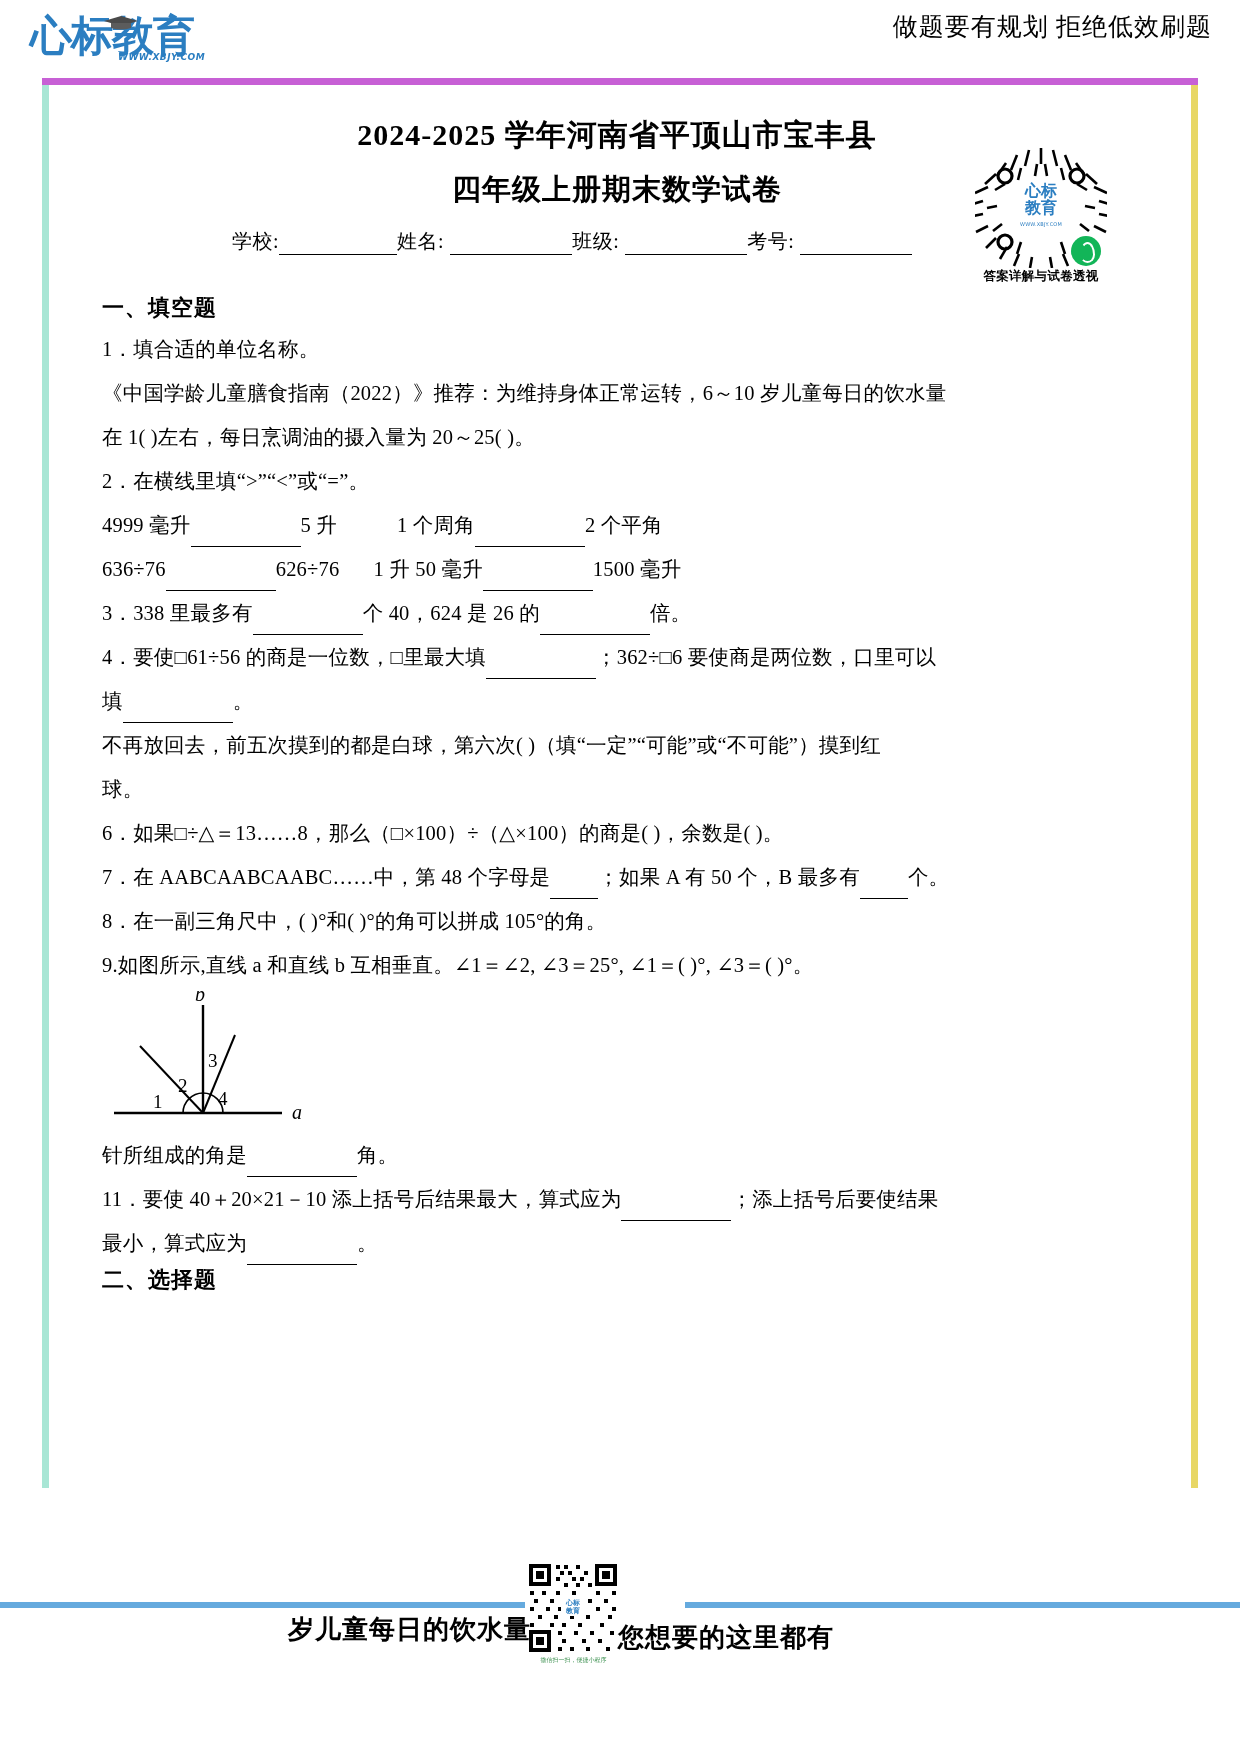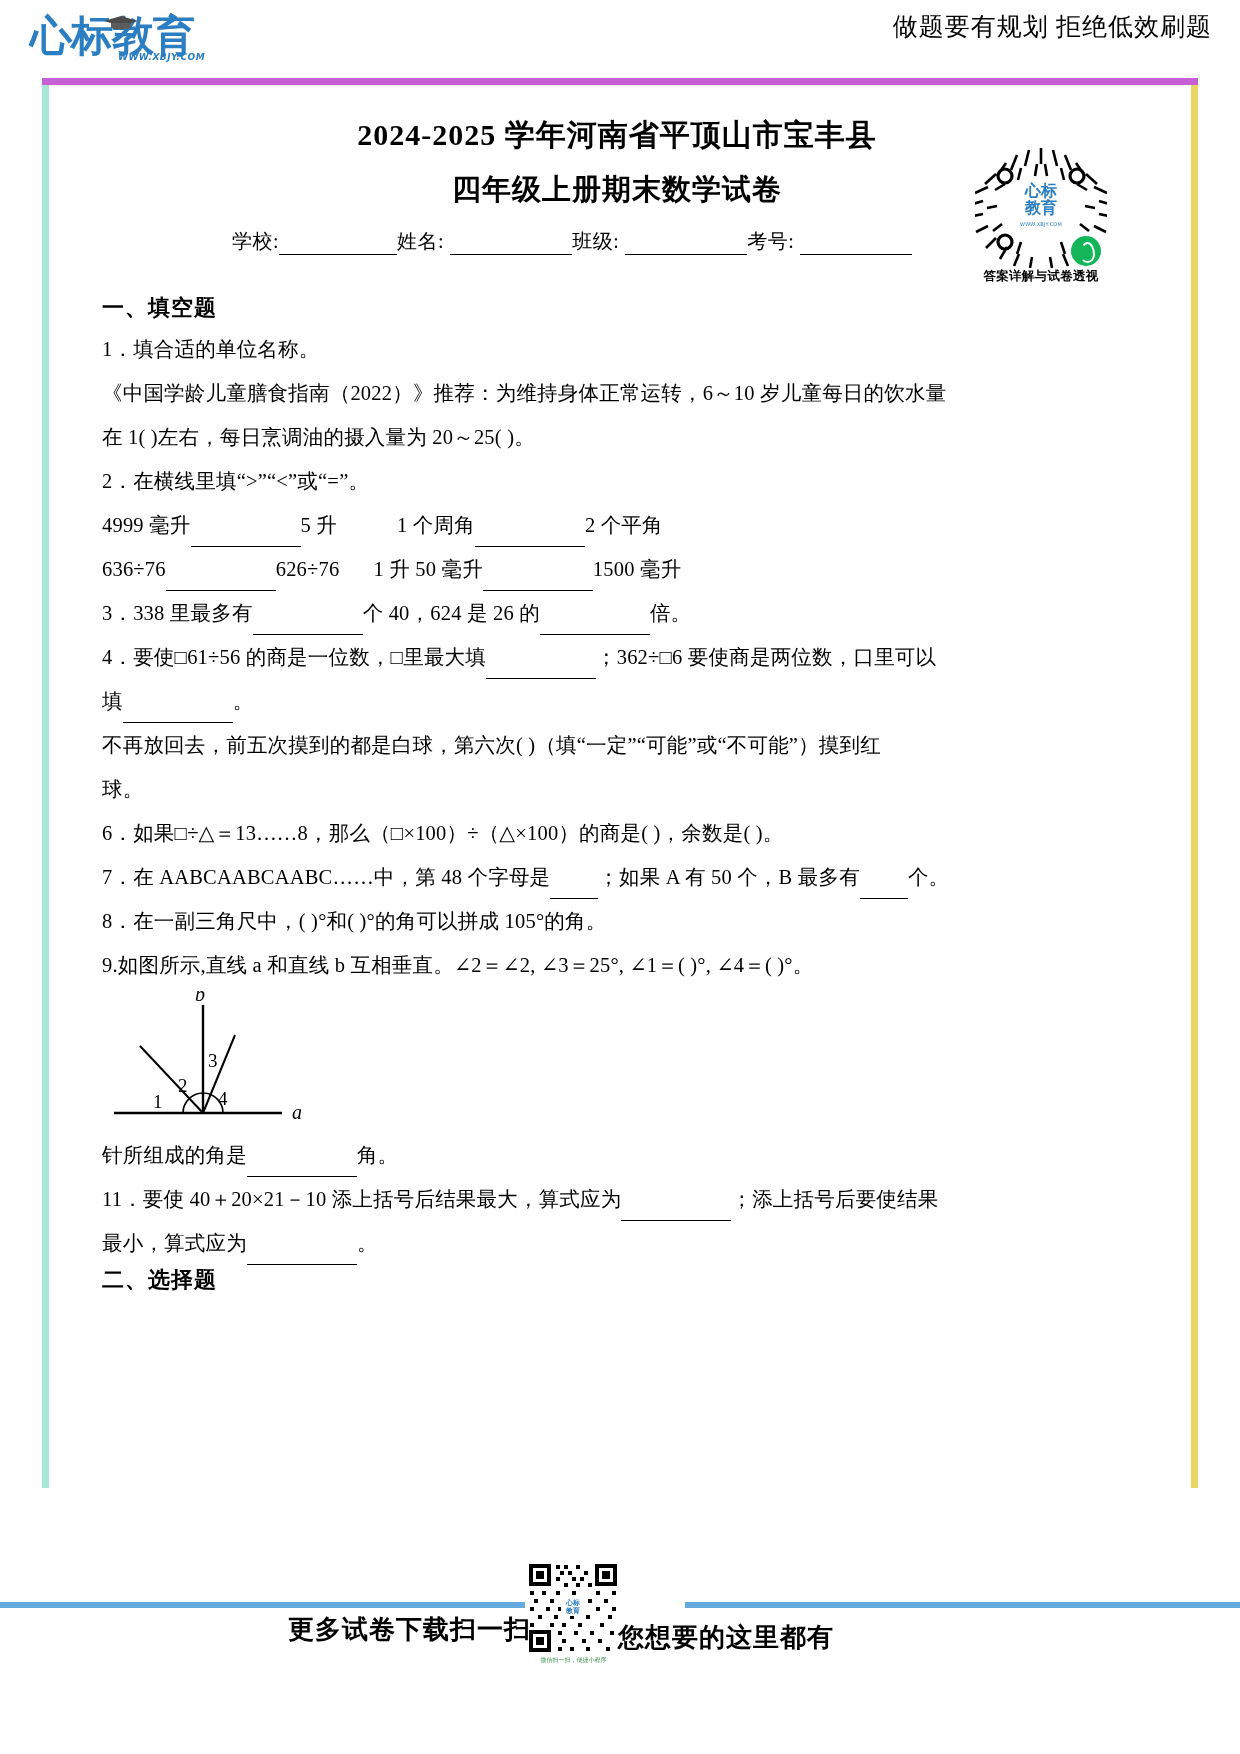--- a/index.html
+++ b/index.html
@@ -394,21 +394,21 @@
     <div class="q">球。</div>
 
     <div class="q">6．如果□÷△＝13……8，那么（□×100）÷（△×100）的商是(           )，余数是(           )。</div>
 
     <div class="q">
       <span>7．在 AABCAABCAABC……中，第 48 个字母是</span><span class="ul" style="width:48px"></span><span>；如果 A 有 50 个，B 最多有</span><span class="ul" style="width:48px"></span><span>个。</span>
     </div>
 
     <div class="q">8．在一副三角尺中，(          )°和(          )°的角可以拼成 105°的角。</div>
 
-    <div class="q">9.如图所示,直线 a 和直线 b 互相垂直。∠2＝∠2, ∠3＝25°, ∠1＝(           )°, ∠4＝(           )°。</div>
+    <div class="q">9.如图所示,直线 a 和直线 b 互相垂直。∠1＝∠2, ∠3＝25°, ∠1＝(           )°, ∠3＝(           )°。</div>
 
     <div class="figure">
       <svg width="260" height="140" viewBox="0 0 260 140">
 
         <line x1="12" y1="122" x2="180" y2="122" stroke="#000" stroke-width="2.4"></line>
 
         <line x1="101" y1="14" x2="101" y2="122" stroke="#000" stroke-width="2.4"></line>
 
         <line x1="101" y1="122" x2="38" y2="55" stroke="#000" stroke-width="2"></line>
 
@@ -507,15 +507,15 @@
         <rect x="45" y="87" width="4" height="4"></rect>
         <rect x="61" y="87" width="4" height="4"></rect>
         <rect x="81" y="87" width="4" height="4"></rect>
     </g>
     <rect x="36" y="36" width="24" height="20" fill="#fff"></rect>
     <text x="48" y="45" text-anchor="middle" font-family="DejaVu Sans, sans-serif" font-size="7" font-weight="bold" fill="#2b7ec1">心标</text>
     <text x="48" y="53" text-anchor="middle" font-family="DejaVu Sans, sans-serif" font-size="7" font-weight="bold" fill="#2b7ec1">教育</text>
   </svg>
   <div class="footer-qr-caption">微信扫一扫，便捷小程序</div>
 
-  <div class="footer-text-l">更多试卷下载扫一扫</div>
+  <div class="footer-text-l">岁儿童每日的饮水量</div>
   <div class="footer-text-r">您想要的这里都有</div>
 </div>
 
 </body></html>

